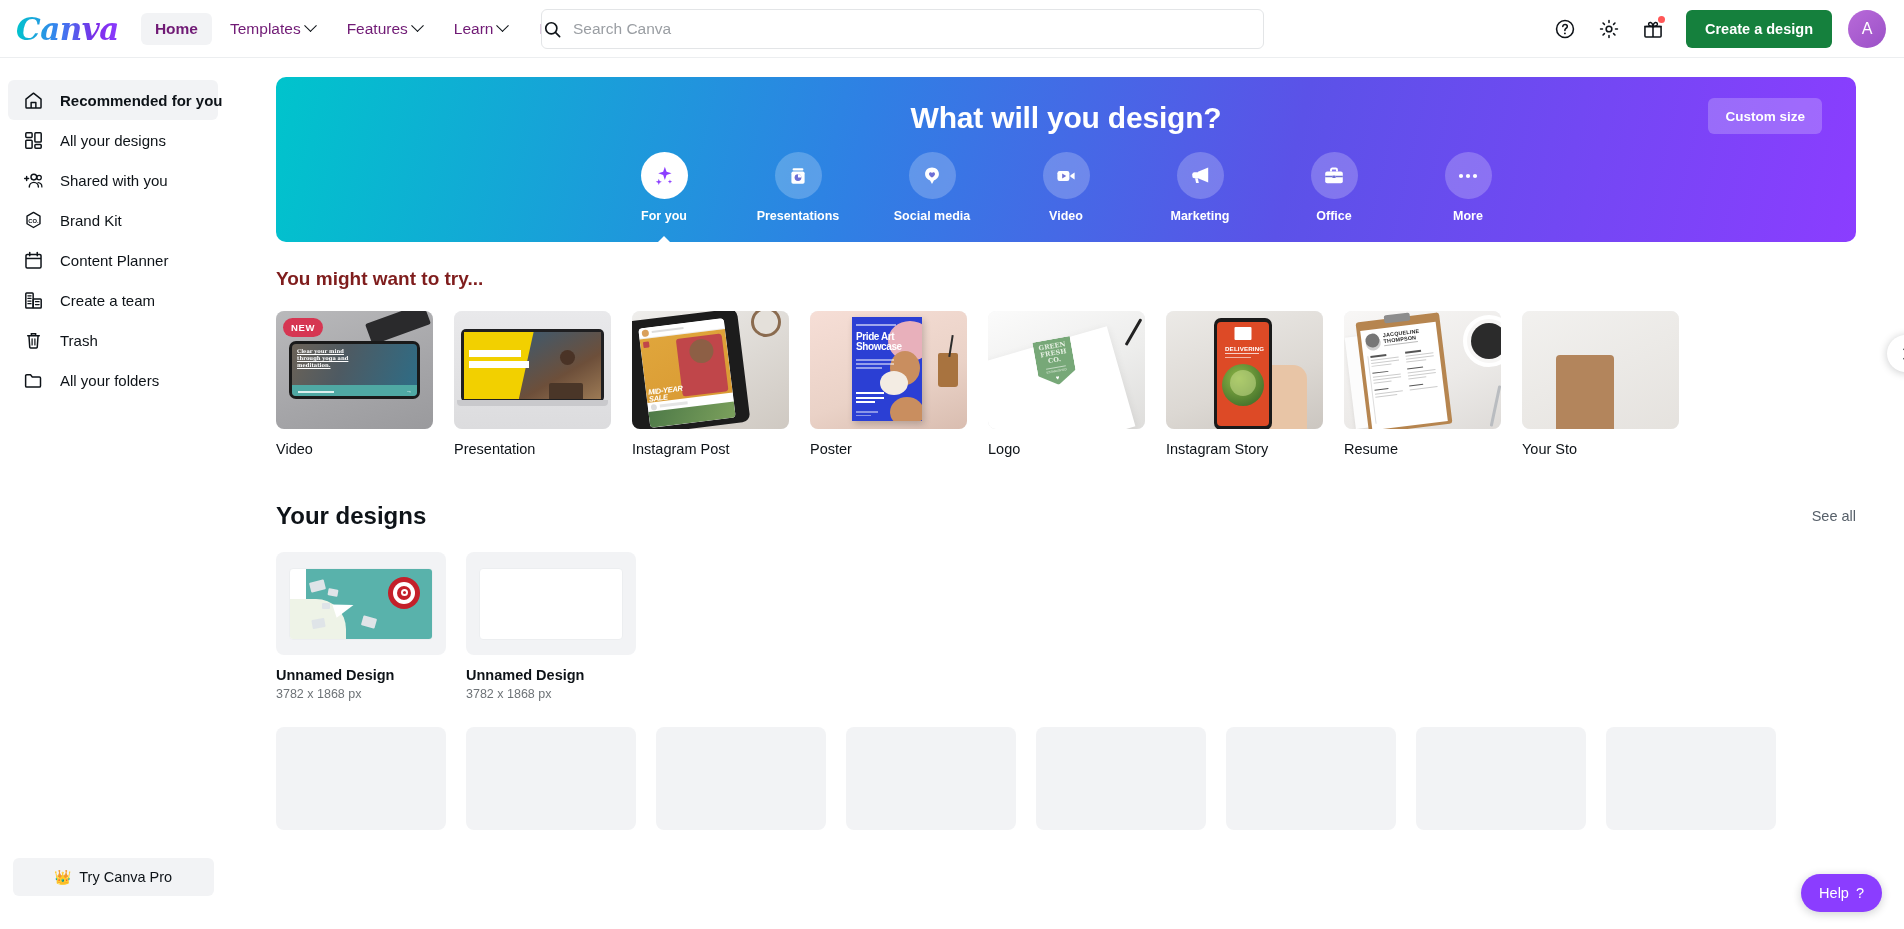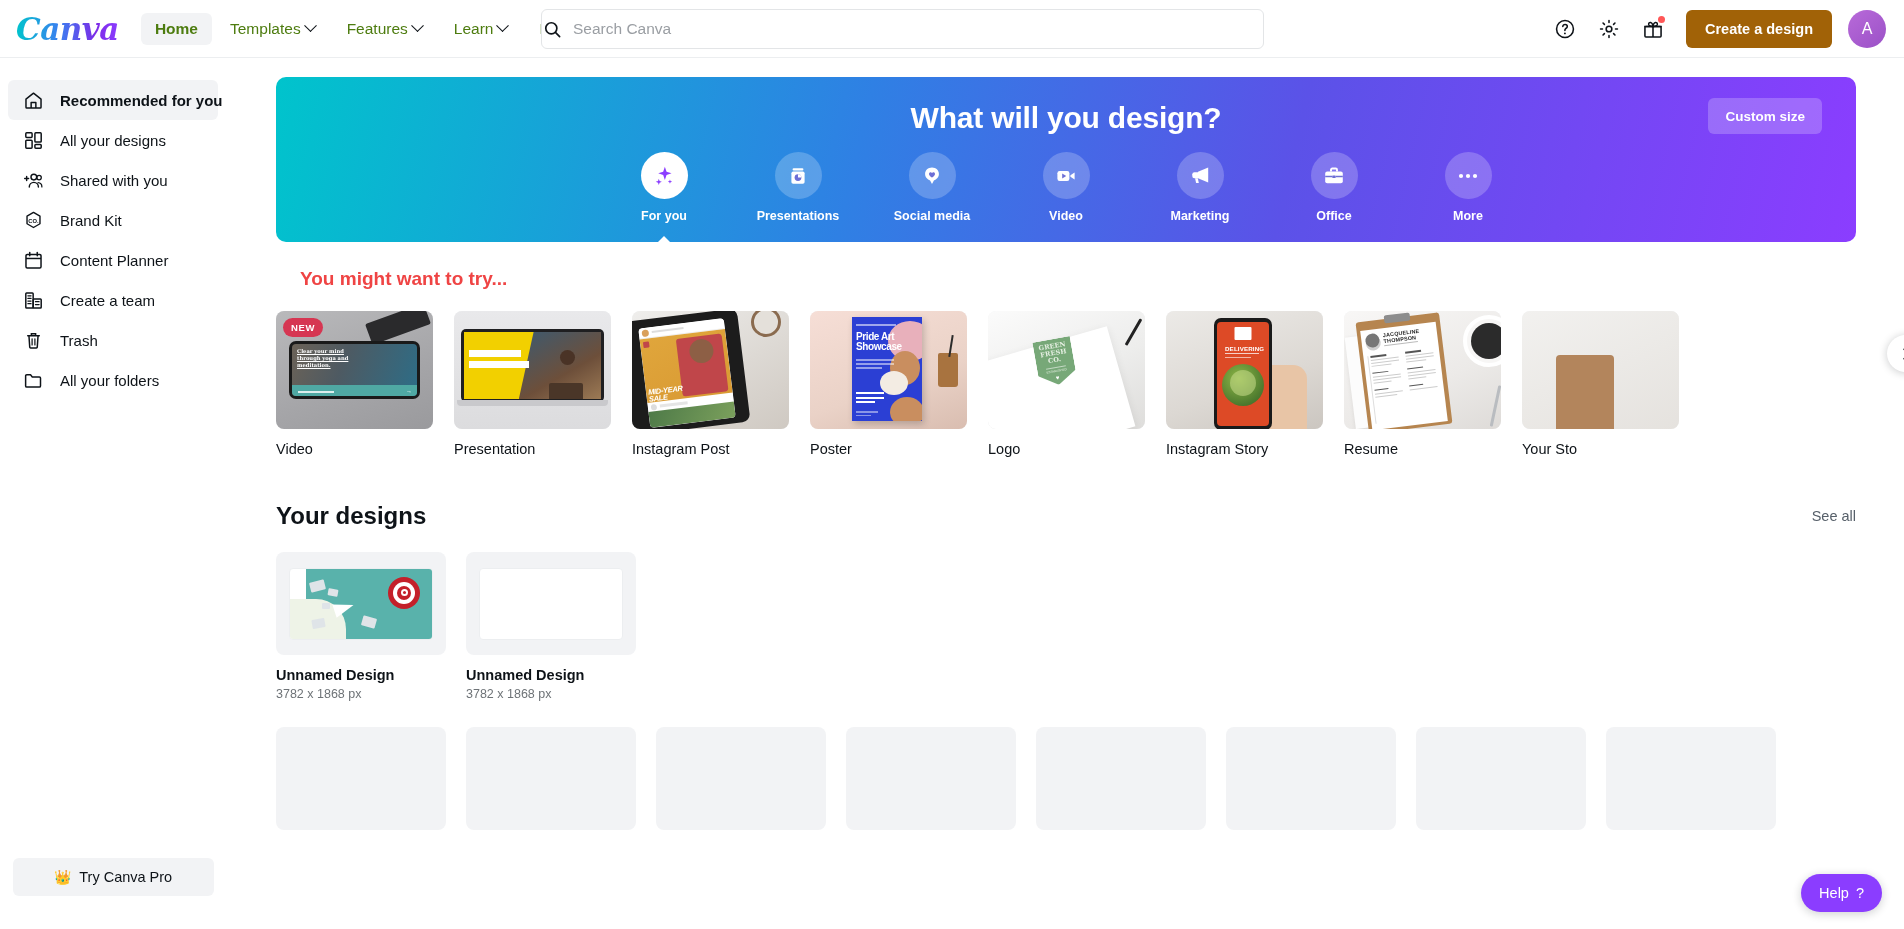--- a/index.html
+++ b/index.html
@@ -34,21 +34,21 @@
     color: transparent;
     -webkit-text-fill-color: transparent;
     user-select: none;
   }
   .nav { display: flex; align-items: center; margin-left: 22px; gap: 4px; }
   .nav-item {
     display: flex; align-items: center; gap: 5px;
     padding: 7px 14px;
     border-radius: 6px;
     font-size: 15.5px;
-    color: #4d7c0f;
+    color: #701a75;
     cursor: pointer;
     white-space: nowrap;
   }
   .nav-item.active { background: #f2f3f5; font-weight: 700; }
   .caret {
     width: 9px; height: 9px;
     border-right: 1.6px solid #0e1318;
     border-bottom: 1.6px solid #0e1318;
     transform: rotate(45deg) translate(-2px,-2px);
     display: inline-block;
@@ -89,21 +89,21 @@
     position: relative;
     background: transparent;
     border: none;
   }
   .dot-badge {
     position: absolute; top: 6px; right: 7px;
     width: 7px; height: 7px; border-radius: 50%;
     background: #ff5757;
   }
   .create-btn {
-    background: #a16207;
+    background: #15803d;
     color: #fff;
     border: none;
     border-radius: 6px;
     height: 38px;
     padding: 0 19px;
     font-size: 14.5px;
     font-weight: 700;
     font-family: "Liberation Sans", sans-serif;
     cursor: pointer;
     margin-left: 8px;
@@ -216,21 +216,21 @@
     border: none;
     border-radius: 6px;
     height: 36px; padding: 0 17px;
     font-size: 13.5px; font-weight: 700;
     font-family: "Liberation Sans", sans-serif;
     cursor: pointer;
   }
 
   
   .try-section { margin: 26px 0 0 48px; position: relative; }
-  .sec-title { font-size: 19px; font-weight: 700; color: #ef4444; margin-left: 24px; }
+  .sec-title { font-size: 19px; font-weight: 700; color: #7f1d1d; }
   .try-row {
     display: flex; gap: 21px;
     margin-top: 21px;
   }
   .try-card { width: 157px; flex: 0 0 157px; cursor: pointer; }
   .try-thumb {
     width: 157px; height: 118px;
     border-radius: 8px;
     overflow: hidden;
     position: relative;

